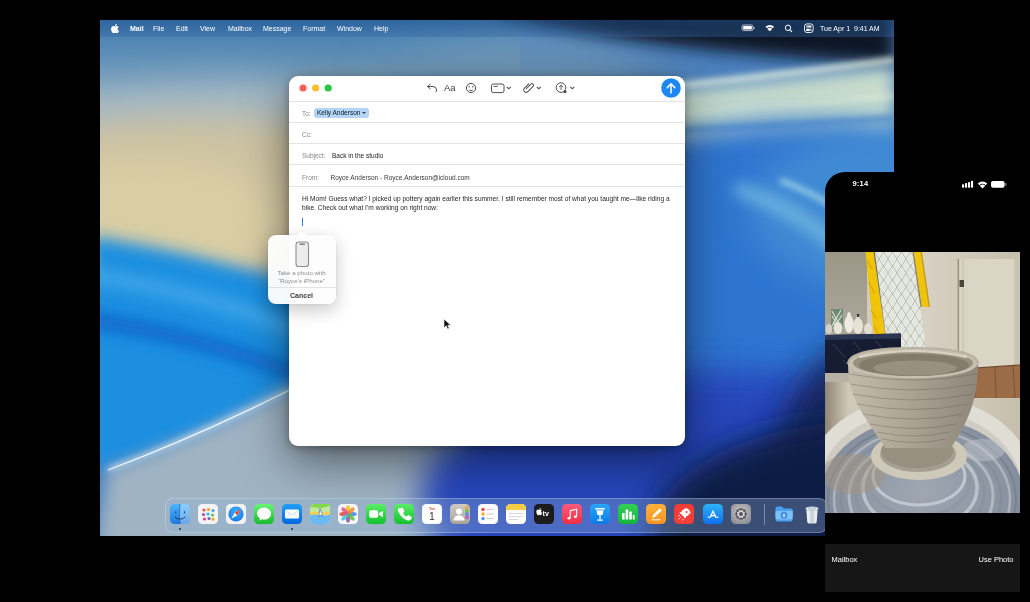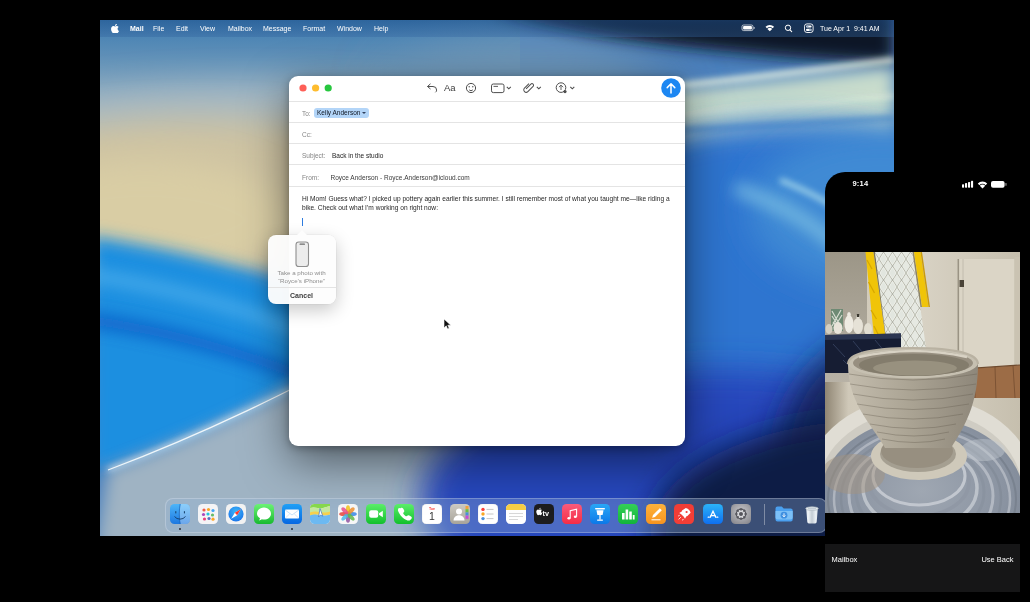--- a/index.html
+++ b/index.html
@@ -550,16 +550,16 @@
       <ellipse cx="88" cy="111" rx="65" ry="15.5" fill="#c6c0b1"></ellipse>
       <ellipse cx="88" cy="111" rx="60" ry="13" fill="#978f80"></ellipse>
       <ellipse cx="89" cy="113" rx="55" ry="11" fill="#837c6c"></ellipse>
       <ellipse cx="90" cy="116" rx="42" ry="7.5" fill="#98917f"></ellipse>
       <path d="M34,105 Q88,93 142,105" stroke="#d8d2c4" stroke-width="2.5" fill="none"></path>
       <path d="M23,112 C23,104 38,96 88,96 C138,96 153,104 153,112" stroke="#b9b2a2" stroke-width="2" fill="none"></path>
       </g>
     </svg>
     <div id="pbar">
         <span class="rt">Mailbox</span>
-        <span class="up">Use Back</span>
+        <span class="up">Use Photo</span>
       </div>
   </div>
 </div>
 
 </body></html>

